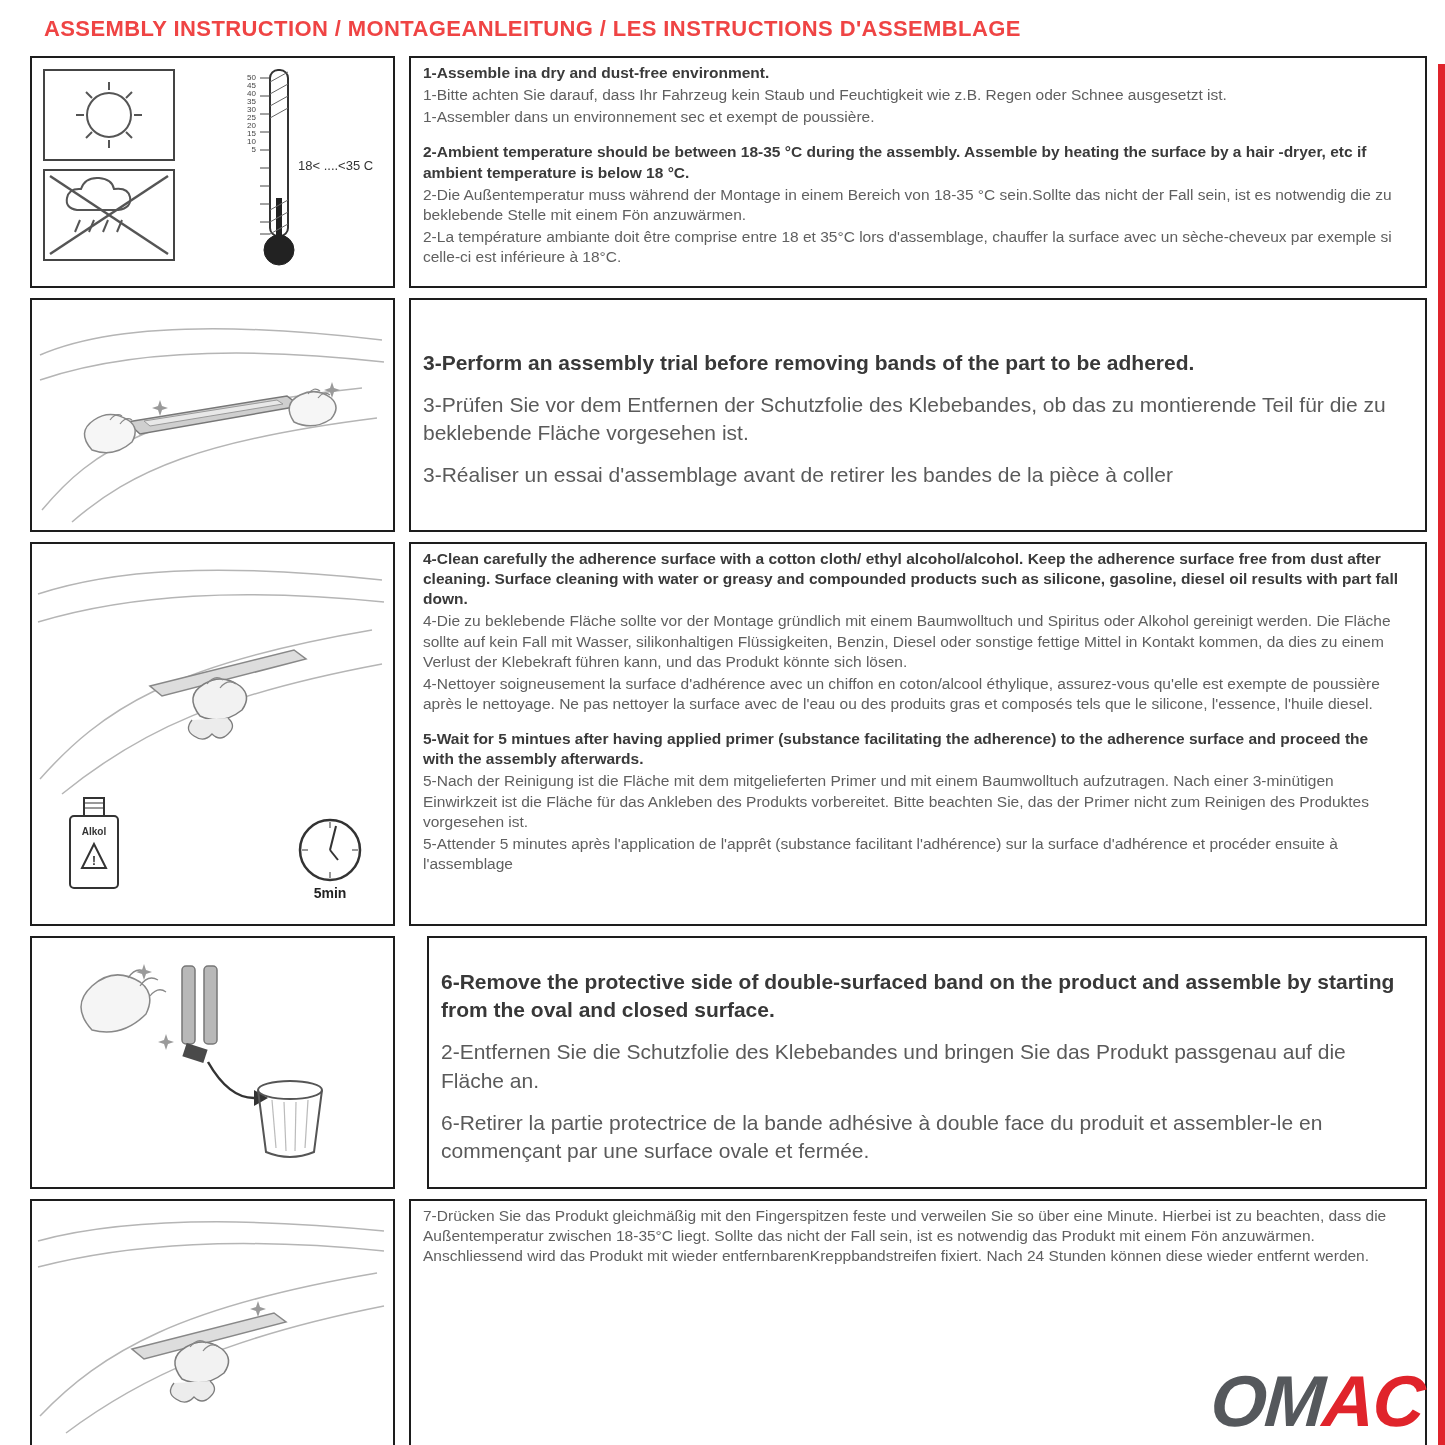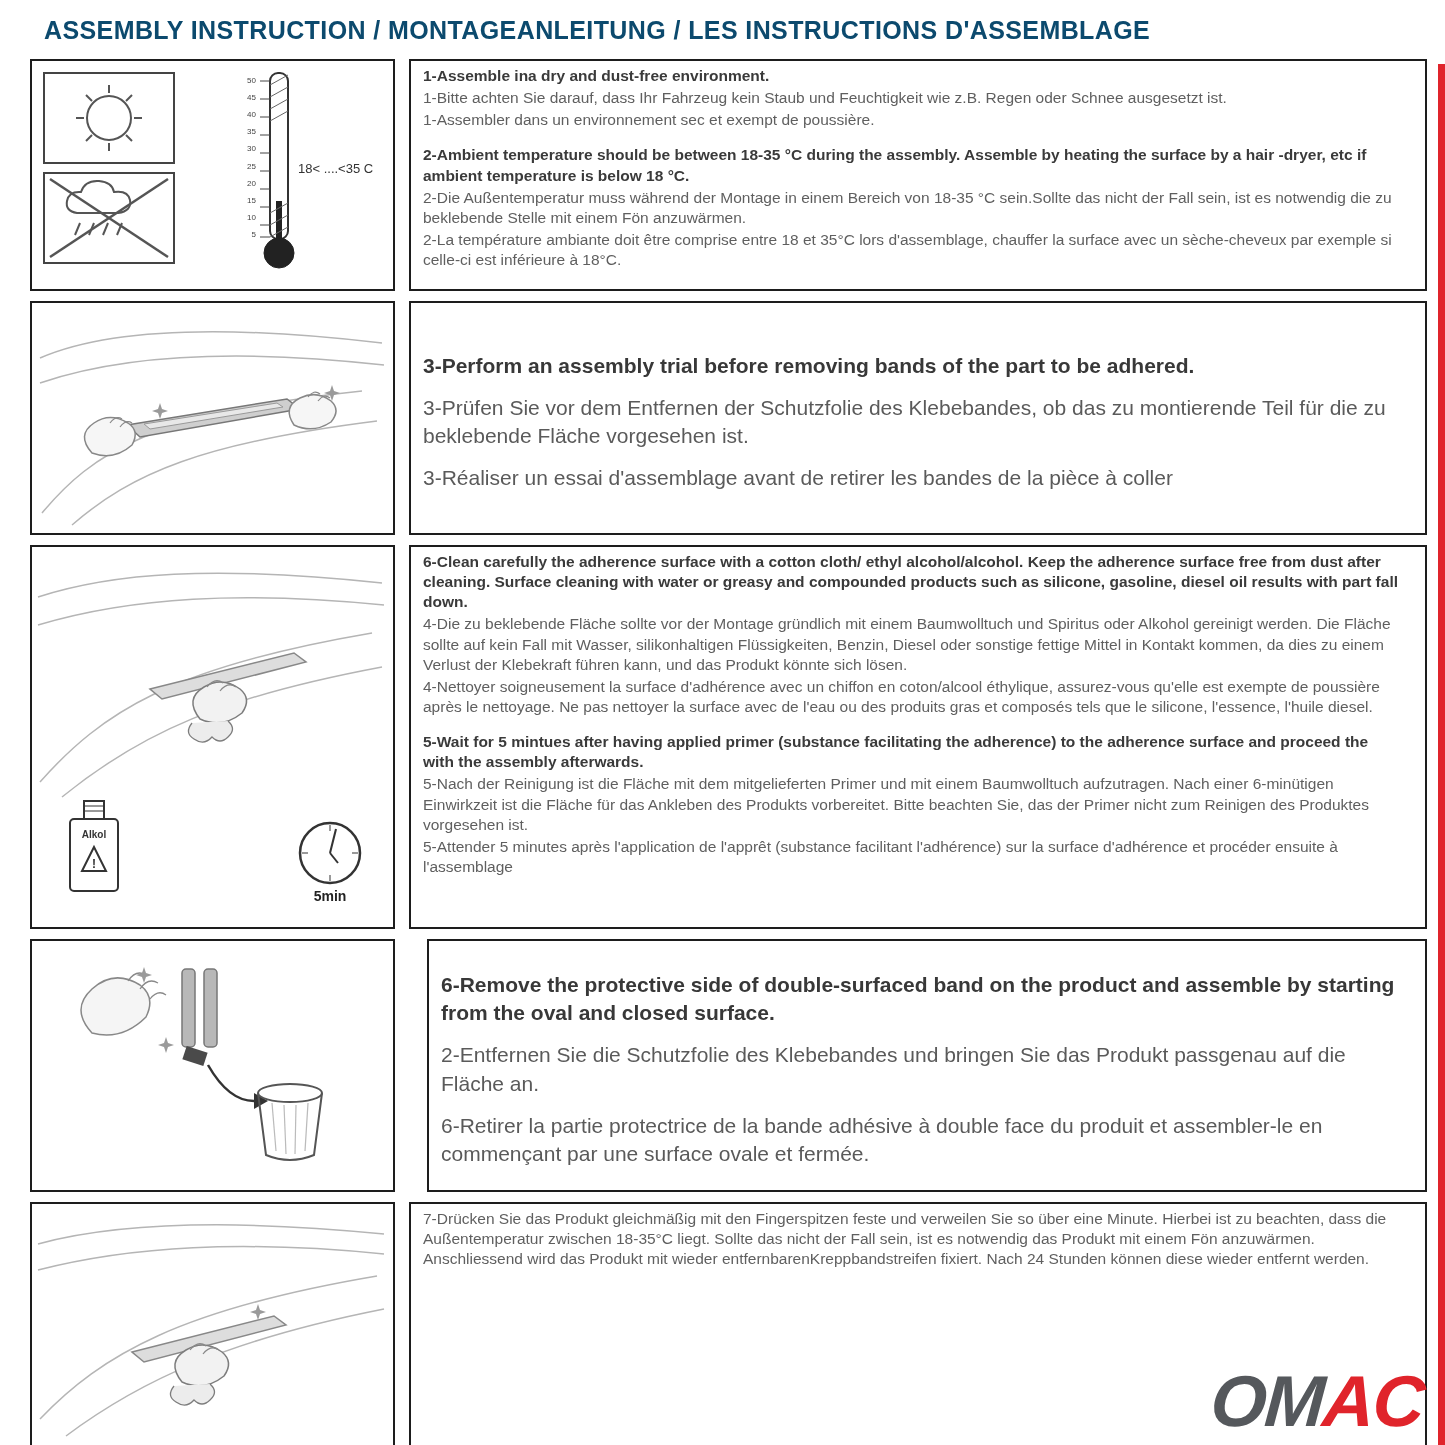--- a/index.html
+++ b/index.html
@@ -2,39 +2,39 @@
 <html><head>
 <meta charset="utf-8">
 <style>
   html,body{margin:0;padding:0;background:#fff;}
   body{
     width:1445px;height:1445px;position:relative;overflow:hidden;
     font-family:"Liberation Sans", sans-serif;color:#3c3c3c;
   }
   .page{padding:12px 18px 0 30px;position:relative;}
   .doc-title{
-    color:#0c4a6e;font-size:25px;font-weight:700;letter-spacing:.4px;
+    color:#ef4444;font-size:22px;font-weight:700;letter-spacing:.4px;
     margin:4px 0 14px 14px;
   }
   .row{display:flex;gap:14px;margin-bottom:10px;}
   .illus-box,.text-box{
     border:2px solid #1d1d1d;background:#fff;box-sizing:border-box;overflow:hidden;
   }
   .illus-box{width:365px;flex:0 0 365px;position:relative;}
   .text-box{flex:1;padding:5px 22px 6px 12px;}
   .text-box.centered{display:flex;flex-direction:column;justify-content:center;}
   .para{margin:0 0 2px 0;font-size:15.5px;line-height:1.3;color:#5f5f5f;}
   .para.bold{font-weight:700;color:#3a3a3a;}
   .para.gap{height:13px;margin:0;}
   .text-box.large .para{font-size:21px;line-height:1.34;margin-bottom:5px;color:#5a5a5a;margin-top:14px;}
   .text-box.large .para.bold{color:#383838;}
   
   .tick-col{
     position:absolute;left:196px;top:16px;height:162px;width:28px;
-    display:flex;flex-direction:column;justify-content:space-between;
+    display:flex;flex-direction:column;justify-content:flex-start;
     font-size:8px;color:#444;text-align:right;
   }
   .tick-col span{display:block;line-height:1;}
   
   .edge-strip{position:absolute;right:0;top:64px;bottom:0;width:7px;background:#e0242b;}
   
   .logo{
     position:absolute;right:22px;bottom:8px;
     font-weight:700;font-size:72px;line-height:1;font-style:italic;
     transform:skewX(-4deg);letter-spacing:-2px;
@@ -205,26 +205,26 @@
               <line x1="320" y1="306" x2="326" y2="306"></line>
           </g>
           <line x1="298" y1="306" x2="304" y2="282" stroke="#333" stroke-width="2"></line>
           <line x1="298" y1="306" x2="306" y2="316" stroke="#333" stroke-width="2"></line>
           <text x="298" y="354" font-size="14" font-weight="bold" fill="#222" text-anchor="middle">5min</text>
         </g>
       </svg>
     </div>
     <div class="text-box">
       <div>
-          <p class="para bold">6-Clean carefully the adherence surface with a cotton cloth/ ethyl alcohol/alcohol. Keep the adherence surface free from dust after cleaning. Surface cleaning with water or greasy and compounded products such as silicone, gasoline, diesel oil results with part fall down.</p>
+          <p class="para bold">4-Clean carefully the adherence surface with a cotton cloth/ ethyl alcohol/alcohol. Keep the adherence surface free from dust after cleaning. Surface cleaning with water or greasy and compounded products such as silicone, gasoline, diesel oil results with part fall down.</p>
           <p class="para normal">4-Die zu beklebende Fläche sollte vor der Montage gründlich mit einem Baumwolltuch und Spiritus oder Alkohol gereinigt werden. Die Fläche sollte auf kein Fall mit Wasser, silikonhaltigen Flüssigkeiten, Benzin, Diesel oder sonstige fettige Mittel in Kontakt kommen, da dies zu einem Verlust der Klebekraft führen kann, und das Produkt könnte sich lösen.</p>
           <p class="para normal">4-Nettoyer soigneusement la surface d'adhérence avec un chiffon en coton/alcool éthylique, assurez-vous qu'elle est exempte de poussière après le nettoyage. Ne pas nettoyer la surface avec de l'eau ou des produits gras et composés tels que le silicone, l'essence, l'huile diesel.</p>
           <p class="para gap"></p>
           <p class="para bold">5-Wait for 5 mintues after having applied primer (substance facilitating the adherence) to the adherence surface and proceed the with the assembly afterwards.</p>
-          <p class="para normal">5-Nach der Reinigung ist die Fläche mit dem mitgelieferten Primer und mit einem Baumwolltuch aufzutragen. Nach einer 6-minütigen Einwirkzeit ist die Fläche für das Ankleben des Produkts vorbereitet. Bitte beachten Sie, das der Primer nicht zum Reinigen des Produktes vorgesehen ist.</p>
+          <p class="para normal">5-Nach der Reinigung ist die Fläche mit dem mitgelieferten Primer und mit einem Baumwolltuch aufzutragen. Nach einer 3-minütigen Einwirkzeit ist die Fläche für das Ankleben des Produkts vorbereitet. Bitte beachten Sie, das der Primer nicht zum Reinigen des Produktes vorgesehen ist.</p>
           <p class="para normal">5-Attender 5 minutes après l'application de l'apprêt (substance facilitant l'adhérence) sur la surface d'adhérence et procéder ensuite à l'assemblage</p>
         </div>
     </div>
   </div>
 
   <div class="row" style="min-height:249px;gap:32px;">
     <div class="illus-box">
       <svg width="361" height="245" viewBox="0 0 361 245">
         <g>
           <path d="M60,92 q-22,-24 0,-44 q22,-20 48,-4 q16,12 6,32 q-24,24 -54,16 z" fill="#f5f5f5" stroke="#888" stroke-width="1.5"></path>

